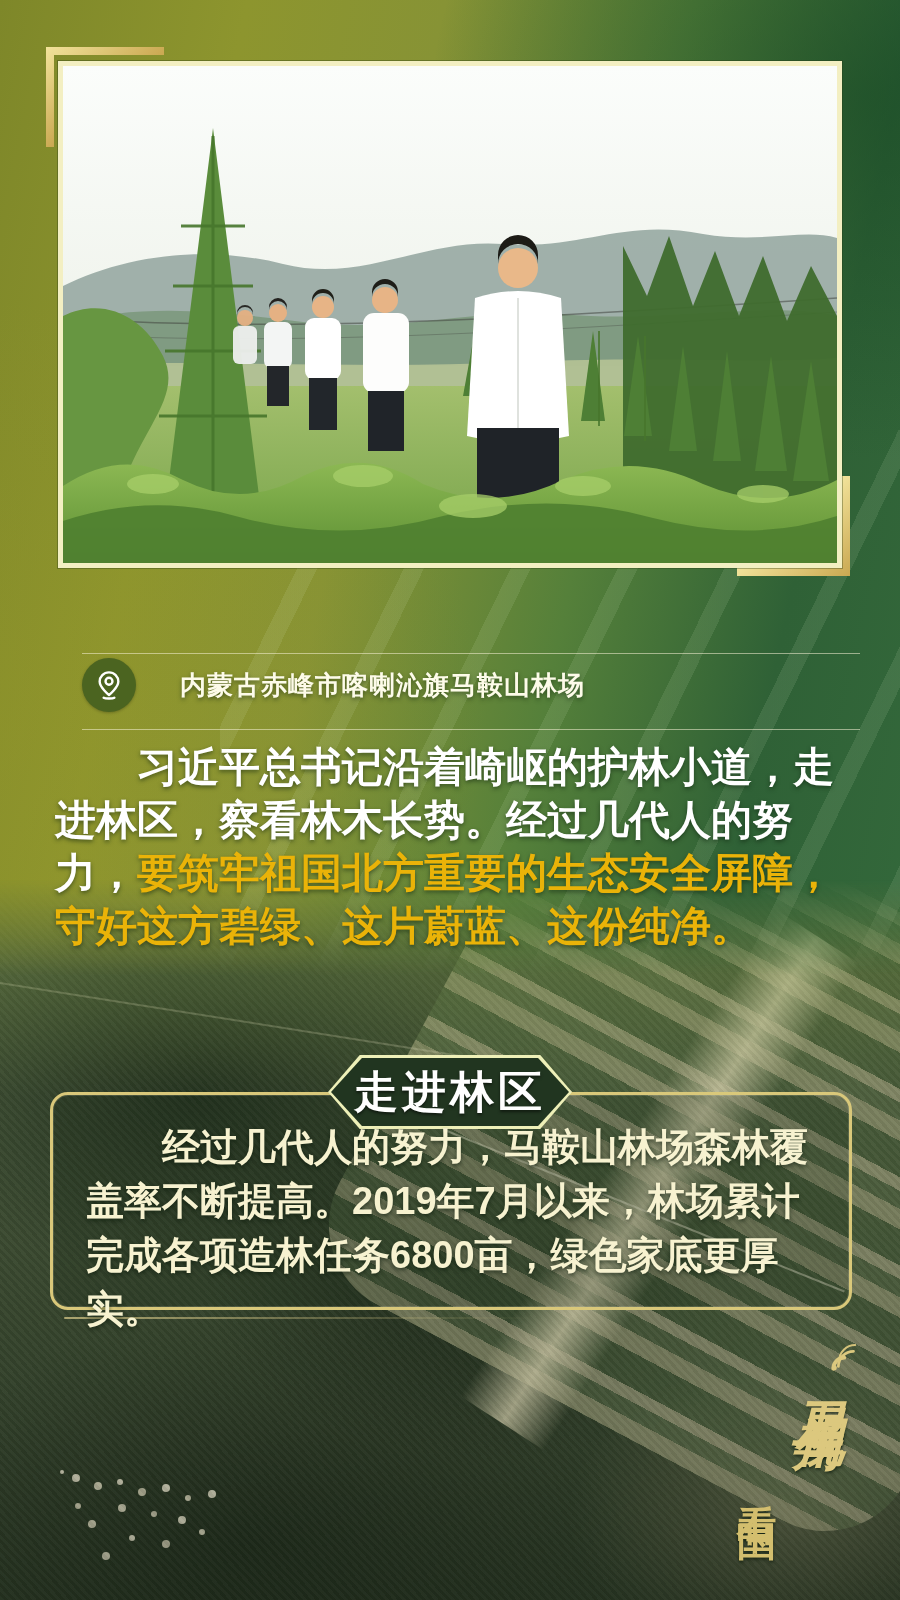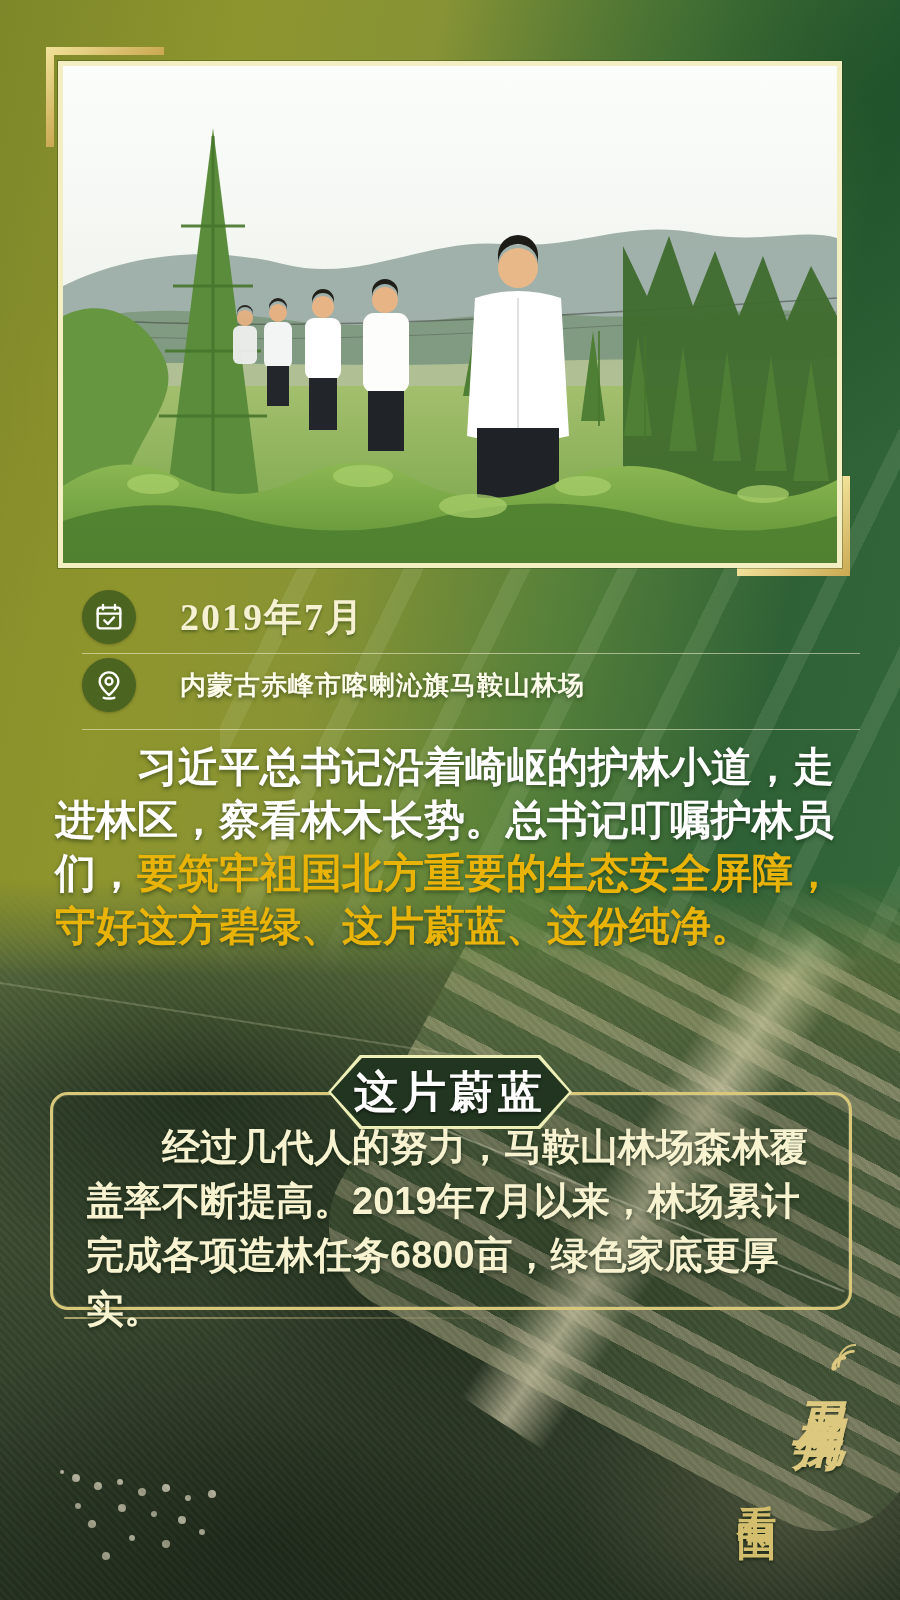--- a/index.html
+++ b/index.html
@@ -227,53 +227,41 @@
       <g fill="#a8cf6a" opacity="0.75">
         <ellipse cx="90" cy="418" rx="26" ry="10"></ellipse>
           <ellipse cx="300" cy="410" rx="30" ry="11"></ellipse>
         <ellipse cx="520" cy="420" rx="28" ry="10"></ellipse>
           <ellipse cx="700" cy="428" rx="26" ry="9"></ellipse>
         <ellipse cx="410" cy="440" rx="34" ry="12"></ellipse>
       </g>
     </svg>
   </div>
 
-  <div class="meta-row row-date">
-    <span class="icon-circle">
-      <svg viewBox="0 0 24 24" fill="none" stroke="#ffffff" stroke-width="1.8" stroke-linecap="round" stroke-linejoin="round">
-        <rect x="3.5" y="5" width="17" height="15.5" rx="2"></rect>
-        <line x1="3.5" y1="9.5" x2="20.5" y2="9.5"></line>
-        <line x1="7.5" y1="3" x2="7.5" y2="6.2"></line>
-          <line x1="16.5" y1="3" x2="16.5" y2="6.2"></line>
-        <path d="M8.5,14.5 l2.6,2.6 l4.6,-4.8"></path>
-      </svg>
-    </span>
-    <span class="date-text">2019年7月</span>
-  </div>
   <div class="divider div1"></div>
 
   <div class="meta-row row-loc">
     <span class="icon-circle">
       <svg viewBox="0 0 24 24" fill="none" stroke="#ffffff" stroke-width="1.8" stroke-linecap="round" stroke-linejoin="round">
         <path d="M12,2.5 C8,2.5 5,5.6 5,9.4 C5,13.8 12,19.5 12,19.5 C12,19.5 19,13.8 19,9.4 C19,5.6 16,2.5 12,2.5 Z"></path>
         <circle cx="12" cy="9.2" r="2.6"></circle>
         <path d="M8,21.5 C9.2,22.3 14.8,22.3 16,21.5"></path>
       </svg>
     </span>
     <span class="loc-text">内蒙古赤峰市喀喇沁旗马鞍山林场</span>
   </div>
   <div class="divider div2"></div>
 
-  <p class="lead"><span>习近平总书记沿着崎岖的护林小道，走进林区，察看林木长势。总书记叮嘱护林员们，</span><span class="hl">要筑牢祖国北方重要的生态安全屏障，守好这方碧绿、这片蔚蓝、这份纯净。</span></p>
+  <p class="lead"><span>习近平总书记沿着崎岖的护林小道，走进林区，察看林木长势。经过几代人的努力，</span><span class="hl">要筑牢祖国北方重要的生态安全屏障，守好这方碧绿、这片蔚蓝、这份纯净。</span></p>
 
   <div class="info-box"></div>
   <div class="info-shadow-line"></div>
   <div class="badge-hex">
     <div class="badge-hex-in">
-      <span class="badge-text">这片蔚蓝</span>
+      <span class="badge-text">走进林区</span>
     </div>
   </div>
   <p class="box-body">经过几代人的努力，马鞍山林场森林覆盖率不断提高。2019年7月以来，林场累计完成各项造林任务6800亩，绿色家底更厚实。</p>
 
   <div class="logo">
     <svg class="signal" viewBox="0 0 24 24" fill="none" stroke="#dcc87e" stroke-width="2" stroke-linecap="round">
       <path d="M4,20 a16,16 0 0 1 16,-16" opacity="0.95" transform="scale(0.55) translate(9,9)"></path>
       <path d="M4,20 a11,11 0 0 1 11,-11" transform="scale(0.75) translate(5,5)"></path>
       <path d="M4,20 a6,6 0 0 1 6,-6"></path>
       <circle cx="4.5" cy="19.5" r="1.4" fill="#dcc87e" stroke="none"></circle>

